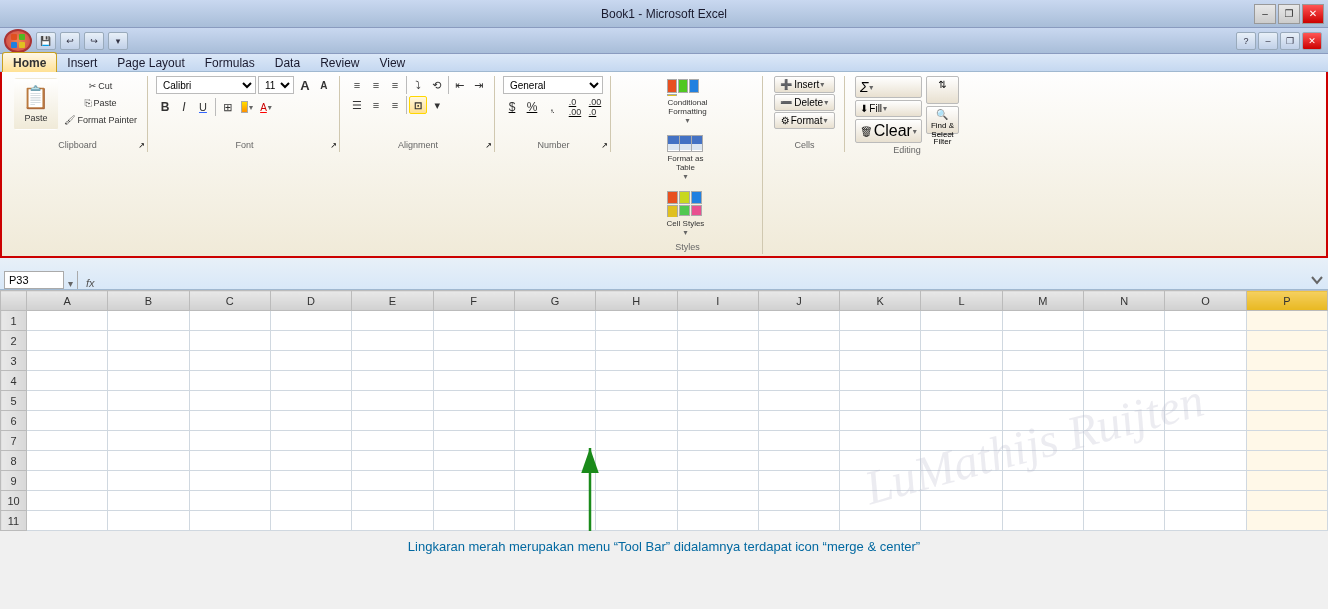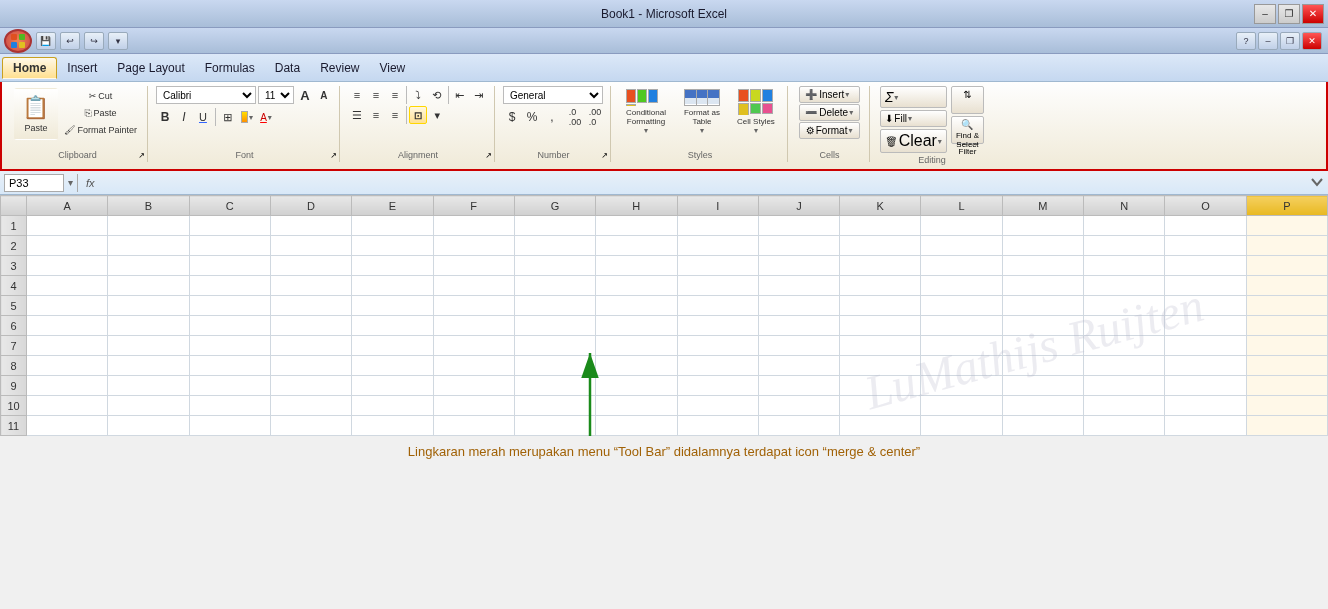--- a/index.html
+++ b/index.html
@@ -46,21 +46,21 @@
     }
     .qa-btn {
       width: 20px; height: 18px; background: linear-gradient(to bottom, #e8f0f8, #c0d0e8);
       border: 1px solid #9ab; font-size: 9px; display: flex; align-items: center;
       justify-content: center; cursor: pointer; border-radius: 2px; color: #334;
     }
 
     
     .menu-bar {
       background: linear-gradient(to bottom, #dce8f8, #c5d8f0);
-      height: 28px;
+      height: 18px;
       display: flex;
       align-items: center;
       padding-left: 2px;
       border-bottom: 1px solid #a0b8d0;
     }
     .menu-item {
       padding: 3px 10px;
       font-size: 12px;
       cursor: pointer;
       color: #1a1a2e;
@@ -166,23 +166,23 @@
       border-radius: 3px; font-size: 8px; color: #333; padding: 2px;
       background: transparent;
     }
 
     
     .cells-col { display: flex; flex-direction: column; gap: 1px; }
 
     
     .formula-bar {
       background: linear-gradient(to bottom, #e8f0f8, #d8e8f8);
-      height: 24px;
+      height: 32px;
       display: flex;
-      align-items: center;
+      align-items: flex-end;
       border-bottom: 1px solid #a0b8d0;
       padding: 0 4px;
       gap: 4px;
     }
     .cell-ref {
       width: 60px; height: 18px; border: 1px solid #aaa; background: white;
       font-size: 11px; padding: 0 4px; display: flex; align-items: center;
     }
     .formula-arrow { font-size: 10px; color: #666; cursor: pointer; }
     .formula-divider { width: 1px; height: 18px; background: #aaa; }
@@ -224,21 +224,21 @@
       min-width: 26px;
       width: 26px;
       border-color: #bbb;
     }
 
     
     .caption {
       padding: 8px 0;
       text-align: center;
       font-size: 13px;
-      color: #a16207;
+      color: #0369a1;
       background: #f0f0f0;
     }
 
     
     .watermark {
       position: absolute;
       font-size: 48px;
       color: rgba(180,180,200,0.25);
       font-family: serif;
       font-style: italic;
@@ -403,41 +403,41 @@
         <div style="width:1px;background:#bbb;margin:0 1px;"></div>
         <div class="icon-btn highlight-merge" style="width:auto;padding:0 4px;font-size:10px;font-weight:bold;">⊡</div>
         <div class="icon-btn">▾</div>
       </div>
     </div>
     <div class="ribbon-group-label">Alignment</div>
     <div style="position:absolute;bottom:2px;right:2px;font-size:8px;cursor:pointer;">↗</div>
   </div>
 
   <div class="ribbon-group" style="min-width:110px;">
-    <div style="display:flex;flex-direction:column;gap:2px;padding-bottom:12px;">
+    <div style="display:flex;flex-direction:column;gap:2px;padding-bottom:12px;text-decoration:underline;">
       <div>
         <select class="number-select">
           <option>General</option>
         </select>
       </div>
       <div style="display:flex;gap:2px;align-items:center;">
         <div class="icon-btn" style="font-size:12px;">$</div>
         <div class="icon-btn" style="font-size:12px;">%</div>
         <div class="icon-btn" style="font-size:12px;">,</div>
         <div style="width:1px;background:#bbb;"></div>
         <div class="icon-btn" style="font-size:9px;">.0<br>.00</div>
         <div class="icon-btn" style="font-size:9px;">.00<br>.0</div>
       </div>
     </div>
     <div class="ribbon-group-label">Number</div>
     <div style="position:absolute;bottom:2px;right:2px;font-size:8px;cursor:pointer;">↗</div>
   </div>
 
   <div class="ribbon-group" style="min-width:150px;">
-    <div class="styles-group-content" style="padding-bottom:12px;">
+    <div class="styles-group-content" style="padding-bottom:12px;flex-direction:column;">
       <div class="style-large-btn" style="width:54px;">
         <div style="display:flex;flex-wrap:wrap;gap:1px;width:40px;height:30px;overflow:hidden;">
           <div style="width:10px;height:14px;background:#e85020;border:1px solid #aaa;"></div>
           <div style="width:10px;height:14px;background:#50c820;border:1px solid #aaa;"></div>
           <div style="width:10px;height:14px;background:#2080e0;border:1px solid #aaa;"></div>
           <div style="width:10px;height:14px;background:#e0c020;border:1px solid #aaa;"></div>
         </div>
         <span style="font-size:8px;text-align:center;margin-top:2px;">Conditional Formatting</span>
         <span class="expand-arrow">▾</span>
       </div>

